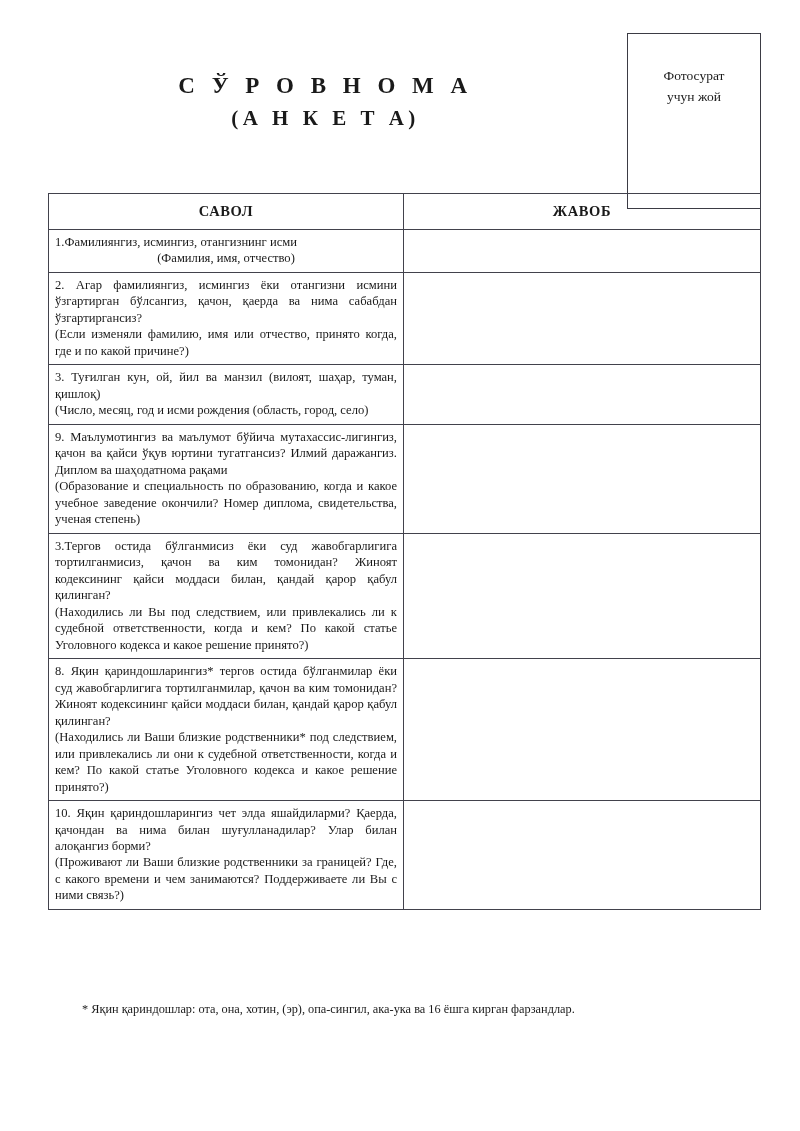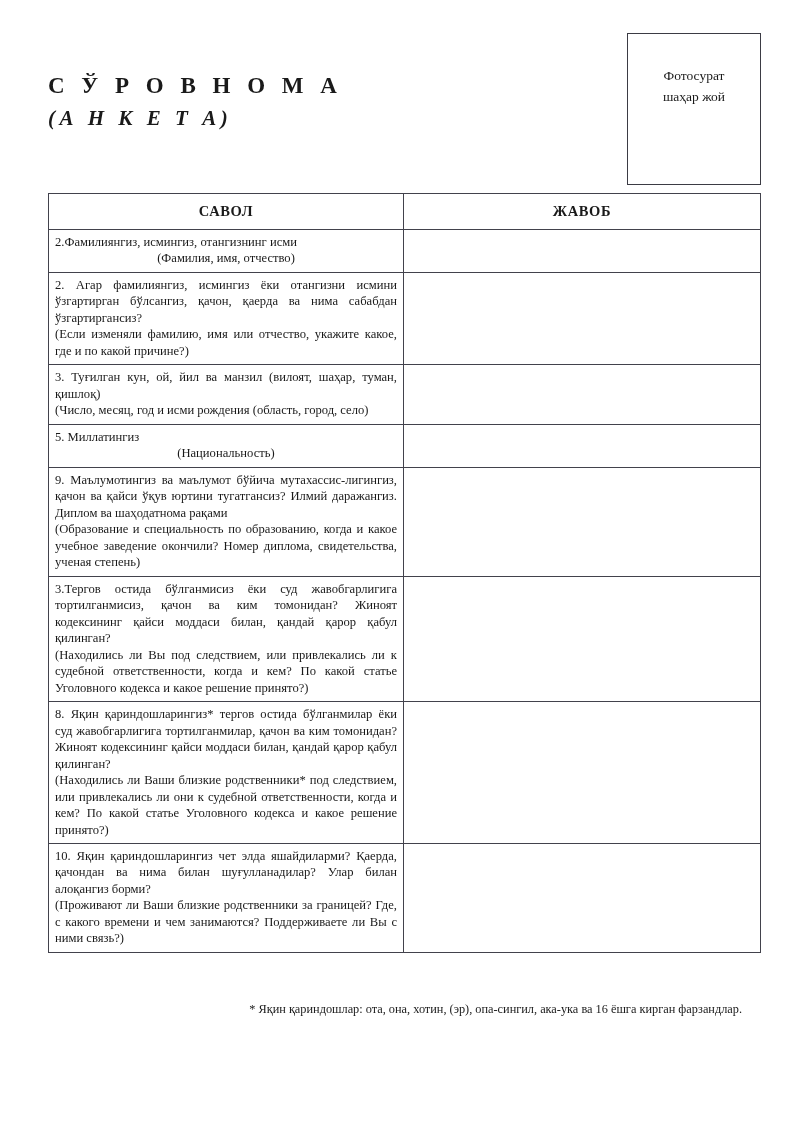--- a/index.html
+++ b/index.html
@@ -27,46 +27,46 @@
   .header {
     position: relative;
     height: 190px;
   }
 
   .title-block {
     position: absolute;
     left: 48px;
     top: 70px;
     width: 555px;
+    text-align: center;
   }
 
   .title-main {
     font-size: 23px;
     font-weight: bold;
     letter-spacing: 5.5px;
     line-height: 1.35;
     font-family: "Liberation Serif", "DejaVu Serif", serif;
   }
 
   .title-sub {
     font-size: 21px;
     font-weight: bold;
     letter-spacing: 4.5px;
     line-height: 1.45;
     margin-top: 2px;
     font-family: "Liberation Serif", "DejaVu Serif", serif;
-    font-style: italic;
   }
 
   .photo-box {
     position: absolute;
     left: 627px;
     top: 33px;
     width: 134px;
-    height: 152px;
+    height: 176px;
     border: 1.4px solid #3b3b44;
     box-sizing: border-box;
     display: flex;
     flex-direction: column;
     align-items: center;
     justify-content: flex-start;
     padding-top: 32px;
   }
   .photo-box .pline {
     font-size: 13.5px;
@@ -124,86 +124,79 @@
 
   
   .footnotes {
     position: absolute;
     left: 82px;
     top: 1000px;
     width: 660px;
     font-size: 12.3px;
     line-height: 1.62;
   }
-  .footnotes p { margin: 0; text-align: right; }
+  .footnotes p { margin: 0; }
 </style>
 </head>
 <body>
 
 <div class="page">
 
   <div class="header">
 
     <div class="title-block">
       <div class="title-main">С Ў Р О В Н О М А</div>
       <div class="title-sub">(А Н К Е Т А)</div>
     </div>
 
     <div class="photo-box">
       <div class="pline">Фотосурат</div>
-      <div class="pline">шаҳар жой</div>
+      <div class="pline">учун жой</div>
     </div>
 
   </div>
 
   <table class="form-table">
     <colgroup>
       <col class="col-q">
       <col class="col-a">
     </colgroup>
     <thead>
       <tr>
         <th>САВОЛ</th>
         <th>ЖАВОБ</th>
       </tr>
     </thead>
     <tbody>
 
       <tr>
         <td class="qcell">
-          <p>2.Фамилиянгиз, исмингиз, отангизнинг исми</p>
+          <p>1.Фамилиянгиз, исмингиз, отангизнинг исми</p>
           <p class="last">(Фамилия, имя, отчество)</p>
         </td>
         <td class="acell"></td>
       </tr>
 
       <tr>
         <td class="qcell">
           <p>2. Агар фамилиянгиз, исмингиз ёки отангизни исмини ўзгартирган бўлсангиз, қачон, қаерда ва нима сабабдан ўзгартиргансиз?</p>
-          <p>(Если изменяли фамилию, имя или отчество, укажите какое, где и по какой причине?)</p>
+          <p>(Если изменяли фамилию, имя или отчество, принято когда, где и по какой причине?)</p>
         </td>
         <td class="acell"></td>
       </tr>
 
       <tr>
         <td class="qcell">
           <p>3. Туғилган кун, ой, йил ва манзил (вилоят, шаҳар, туман, қишлоқ)</p>
           <p>(Число, месяц, год и исми рождения (область, город, село)</p>
         </td>
         <td class="acell"></td>
       </tr>
 
 
-      <tr>
-        <td class="qcell">
-          <p>5. Миллатингиз</p>
-          <p class="last">(Национальность)</p>
-        </td>
-        <td class="acell"></td>
-      </tr>
 
       <tr>
         <td class="qcell">
           <p>9. Маълумотингиз ва маълумот бўйича мутахассис-лигингиз, қачон ва қайси ўқув юртини тугатгансиз? Илмий даражангиз. Диплом ва шаҳодатнома рақами</p>
           <p>(Образование и специальность по образованию, когда и какое учебное заведение окончили? Номер диплома, свидетельства, ученая степень)</p>
         </td>
         <td class="acell"></td>
       </tr>
 
       <tr>

